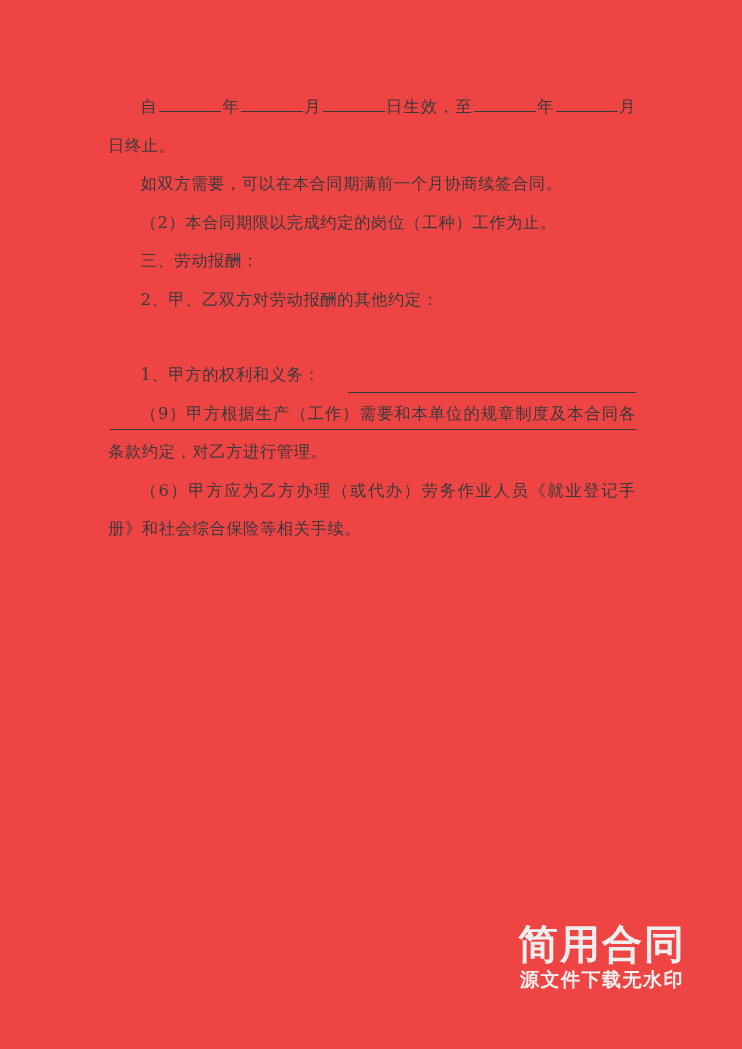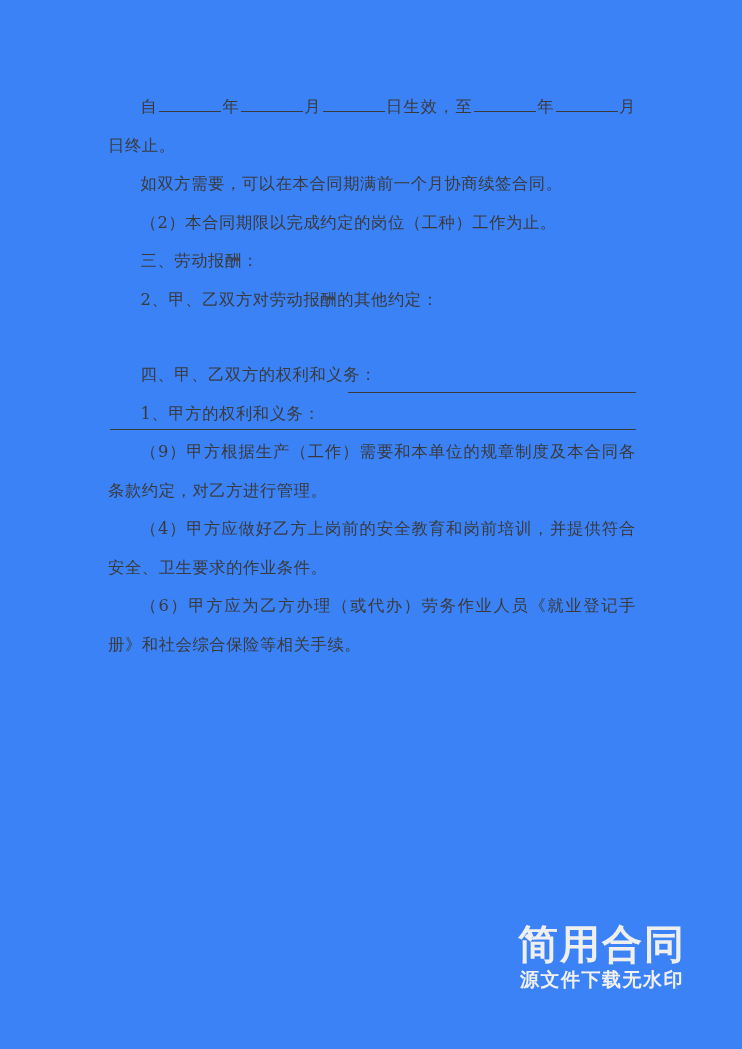--- a/index.html
+++ b/index.html
@@ -11,21 +11,21 @@
     width: 742px;
     height: 1049px;
     position: relative;
     overflow: hidden;
     font-family: "DejaVu Serif", "Liberation Serif", serif;
   }
 
   .page {
     position: absolute;
     inset: 0;
-    background: #3b82f6;
+    background: #ef4444;
   }
 
   .doc-body {
     position: absolute;
     left: 108px;
     top: 88px;
     width: 528px;
   }
 
   .para {
@@ -110,29 +110,27 @@
 
     <p class="para indent">（2）本合同期限以完成约定的岗位（工种）工作为止。</p>
 
     <p class="para indent">三、劳动报酬：</p>
 
 
     <p class="para indent">2、甲、乙双方对劳动报酬的其他约定：</p>
 
     <div style="height:37px"></div>
 
-    <p class="para indent">四、甲、乙双方的权利和义务：</p>
 
     <p class="para indent">1、甲方的权利和义务：</p>
 
     <p class="para indent">（9）甲方根据生产（工作）需要和本单位的规章制度及本合同各条款约定，对乙方进行管理。</p>
 
 
 
-    <p class="para indent">（4）甲方应做好乙方上岗前的安全教育和岗前培训，并提供符合安全、卫生要求的作业条件。</p>
 
     <p class="para indent">（6）甲方应为乙方办理（或代办）劳务作业人员《就业登记手册》和社会综合保险等相关手续。</p>
 
 
   </div>
 
   <div class="rule-line rule-a"></div>
   <div class="rule-line rule-b"></div>
 
   <div class="watermark">

